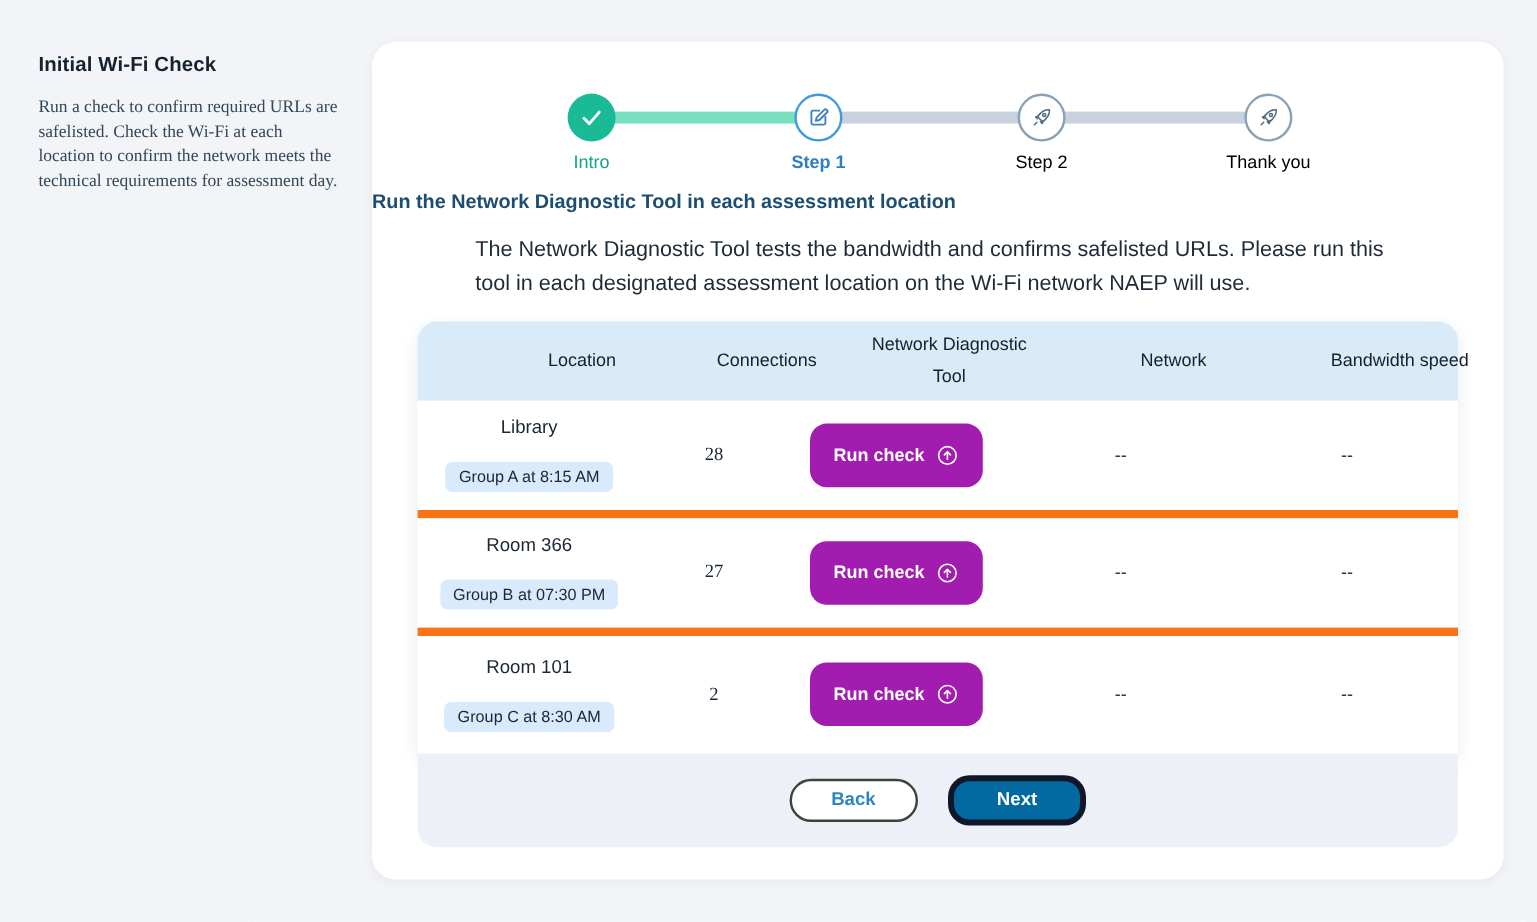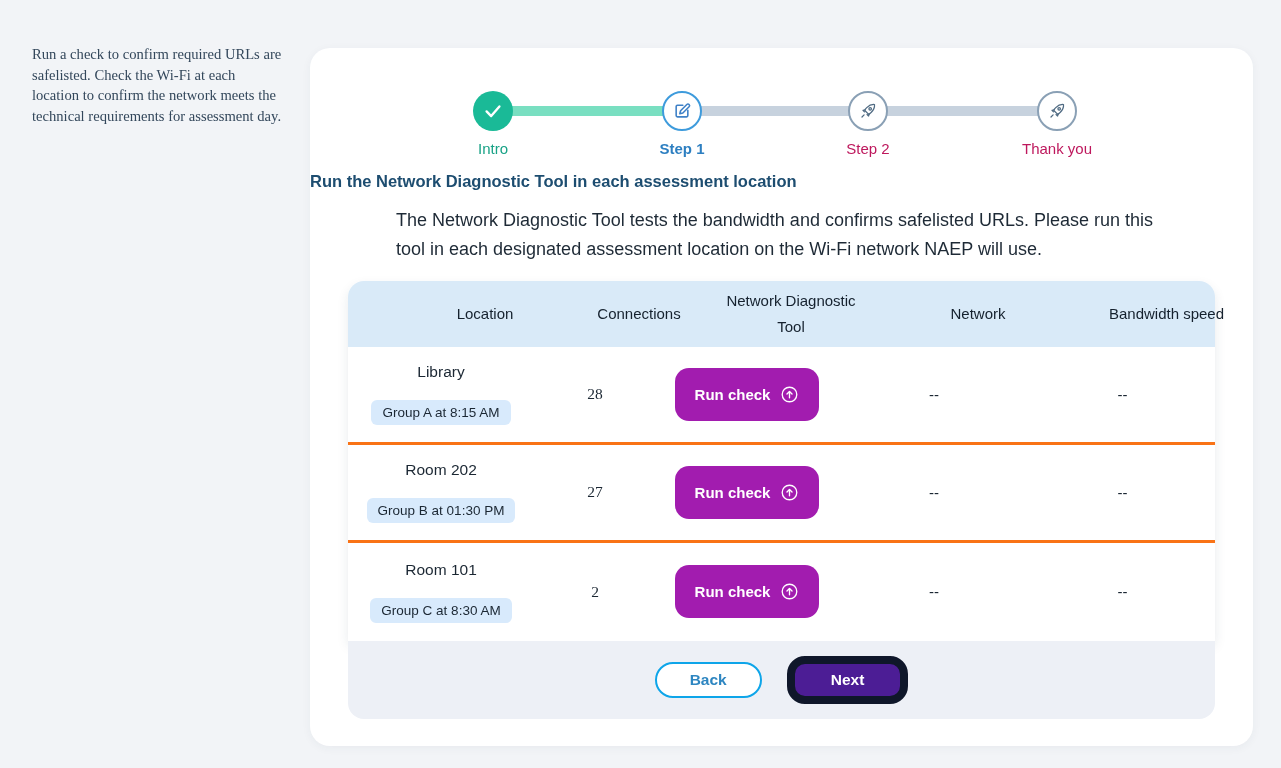--- a/index.html
+++ b/index.html
@@ -12,21 +12,21 @@
     color: #1e2a36;
   }
 
   
   .sidebar { position: absolute; left: 32px; top: 44px; width: 254px; }
   .sidebar h1 { font-size: 17px; font-weight: 700; color: #16222d; margin-bottom: 15px; letter-spacing: .1px; }
   .sidebar p { font-size: 14.6px; line-height: 1.42; color: #33475b; font-family: Liberation Serif, serif; }
 
   
   .card {
-    position: absolute; left: 310px; top: 48px; width: 943px; height: 698px;
+    position: absolute; left: 310px; top: 35px; width: 943px; height: 698px;
     background: #ffffff; border-radius: 20px;
     box-shadow: 0 2px 10px rgba(30,50,80,.05);
   }
 
   
   .stepper { position: relative; height: 96px; margin-top: 25px; }
   .bar { position: absolute; top: 33px; height: 10px; z-index: 0; }
   .bar.done { background: #79dfc1; }
   .bar.todo { background: #c7d2de; }
   .bar1 { left: 183px; width: 189px; }
@@ -38,38 +38,38 @@
   .step-step2   { left: 488px; }
   .step-thanks  { left: 677px; }
   .circle {
     width: 40px; height: 40px; border-radius: 50%;
     margin: 18px auto 0; display: flex; align-items: center; justify-content: center;
     background: #ffffff;
   }
   .circle.completed { background: #1aba97; border: none; }
   .circle.current   { border: 2.5px solid #3e9bdc; color: #3f81c7; }
   .circle.upcoming  { border: 2px solid #8aa0b5; color: #4f6a82; }
-  .step-label { margin-top: 9px; font-size: 15px; color: #be185d; }
+  .step-label { margin-top: 9px; font-size: 15px; color: #000000; }
   .step-label.completed { color: #18a286; }
   .step-label.current   { color: #2d7fc1; font-weight: 700; }
 
   
   .heading { text-align: left; font-size: 16.5px; font-weight: 700; color: #1d4d70; margin-top: 3px; }
   .lede { margin: 15px 86px 0; width: 760px; font-size: 18px; line-height: 1.6; color: #1e2a36; }
 
   
   .table-wrap { margin: 17px 38px 0; width: 867px; border-radius: 16px 16px 0 0;
     box-shadow: 0 5px 12px rgba(33,56,82,.10); }
   .t-row { display: grid; grid-template-columns: 186px 122px 182px 192px 185px; align-items: center; }
   .t-head {
     background: #d9eaf8; border-radius: 16px 16px 0 0; height: 66px;
     font-size: 15px; font-weight: 500; color: #15212e; padding-left: 44px;
   }
   .t-head .cell { text-align: center; padding: 0 18px; line-height: 1.7; }
-  .t-body-row { background: #ffffff; height: 98px; border-bottom: 3px solid #f97316; }
+  .t-body-row { background: #ffffff; height: 98px; border-bottom: 7px solid #f97316; }
   .t-body-row:last-child { border-bottom: none; }
   .cell { text-align: center; }
   .loc-name { font-size: 15.5px; color: #1b2733; }
   .group-pill {
     display: inline-block; margin-top: 19px; padding: 5px 11px;
     background: #d8eafc; border-radius: 6px; font-size: 13.5px; color: #1b2733;
   }
   .num { font-size: 15.5px; color: #1b2733; font-family: Liberation Serif, serif; }
   .dash { font-size: 15px; color: #1b2733; }
   .run-btn {
@@ -79,34 +79,35 @@
     font-family: inherit; font-size: 15px; font-weight: 700;
   }
 
   
   .card-footer {
     margin: 0 38px; width: 867px; height: 78px;
     background: #edf0f6; border-radius: 0 0 16px 16px;
     display: flex; align-items: center; justify-content: center; gap: 25px;
   }
   .btn-back {
-    background: #ffffff; color: #2e86c1; border: 2px solid #0ea5e9;
+    background: #ffffff; color: #2e86c1; border: 2px solid #404040;
     border-radius: 18px; padding: 7px 33px; font-family: inherit;
     font-size: 15.5px; font-weight: 600; cursor: pointer;
   }
   .btn-next {
-    background: #4c1d95; color: #ffffff; border: 8px solid #0f172a;
+    background: #0369a1; color: #ffffff; border: 5px solid #0f172a;
     border-radius: 18px; padding: 7px 36px; font-family: inherit;
     font-size: 15.5px; font-weight: 600; cursor: pointer;
   }
 </style>
 </head>
 <body>
 
 <aside class="sidebar">
+  <h1>Initial Wi-Fi Check</h1>
   <p>Run a check to confirm required URLs are safelisted. Check the Wi-Fi at each location to confirm the network meets the technical requirements for assessment day.</p>
 </aside>
 
 <main class="card">
 
   <div class="stepper">
     <div class="bar done bar1"></div>
     <div class="bar todo bar2"></div>
     <div class="bar todo bar3"></div>
 
@@ -183,22 +184,22 @@
               <path d="M8.8 11.4 12 8.2l3.2 3.2"></path>
             </svg>
         </button>
       </div>
       <div class="cell dash">--</div>
       <div class="cell dash">--</div>
     </div>
 
     <div class="t-row t-body-row">
       <div class="cell">
-        <div class="loc-name">Room 202</div>
-        <span class="group-pill">Group B at 01:30 PM</span>
+        <div class="loc-name">Room 366</div>
+        <span class="group-pill">Group B at 07:30 PM</span>
       </div>
       <div class="cell num">27</div>
       <div class="cell">
         <button class="run-btn">
           <span>Run check</span>
           <svg width="19" height="19" viewBox="0 0 24 24" fill="none" stroke="#ffffff" stroke-width="1.7" stroke-linecap="round" stroke-linejoin="round">
               <circle cx="12" cy="12" r="9.2"></circle>
               <path d="M12 16.2V8.6"></path>
               <path d="M8.8 11.4 12 8.2l3.2 3.2"></path>
             </svg>

